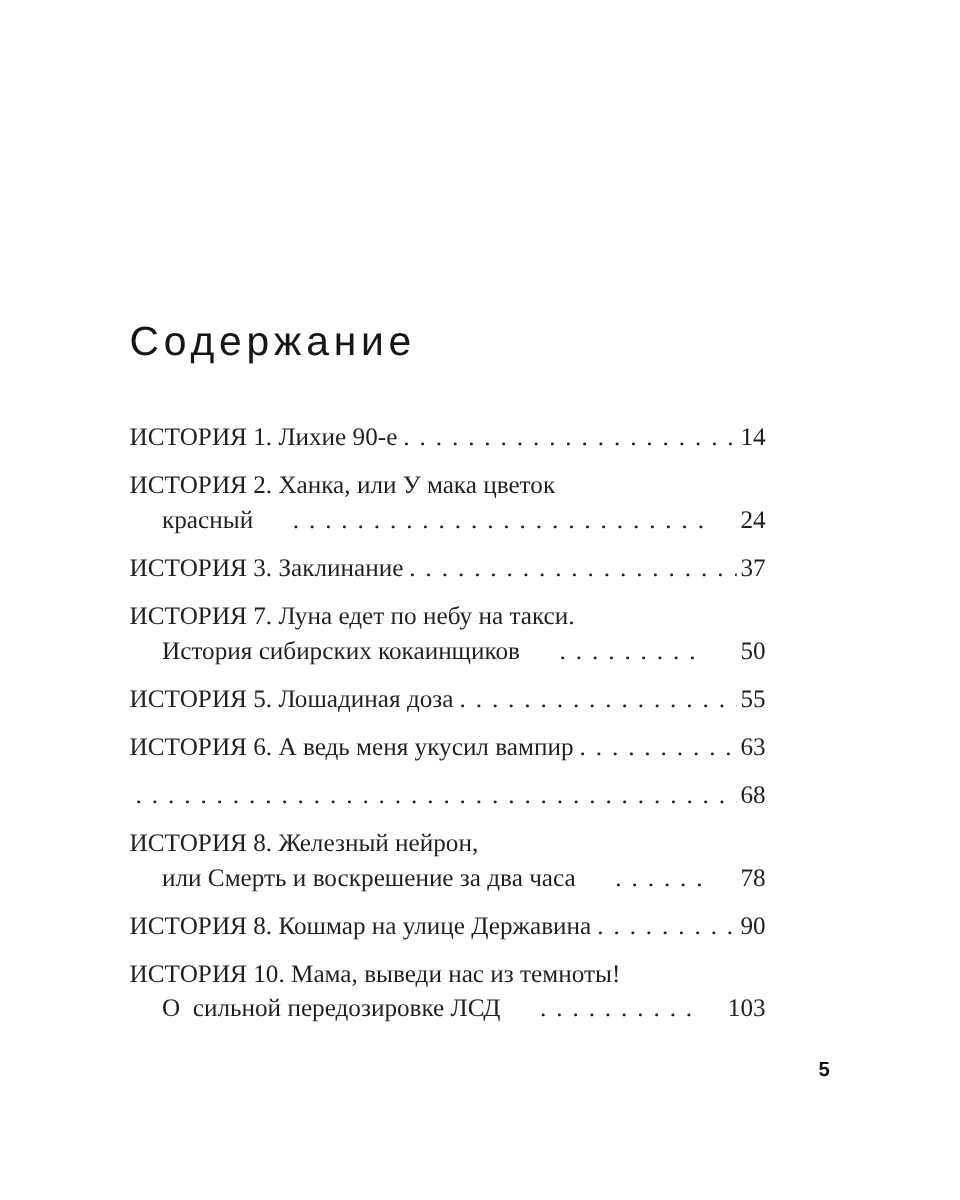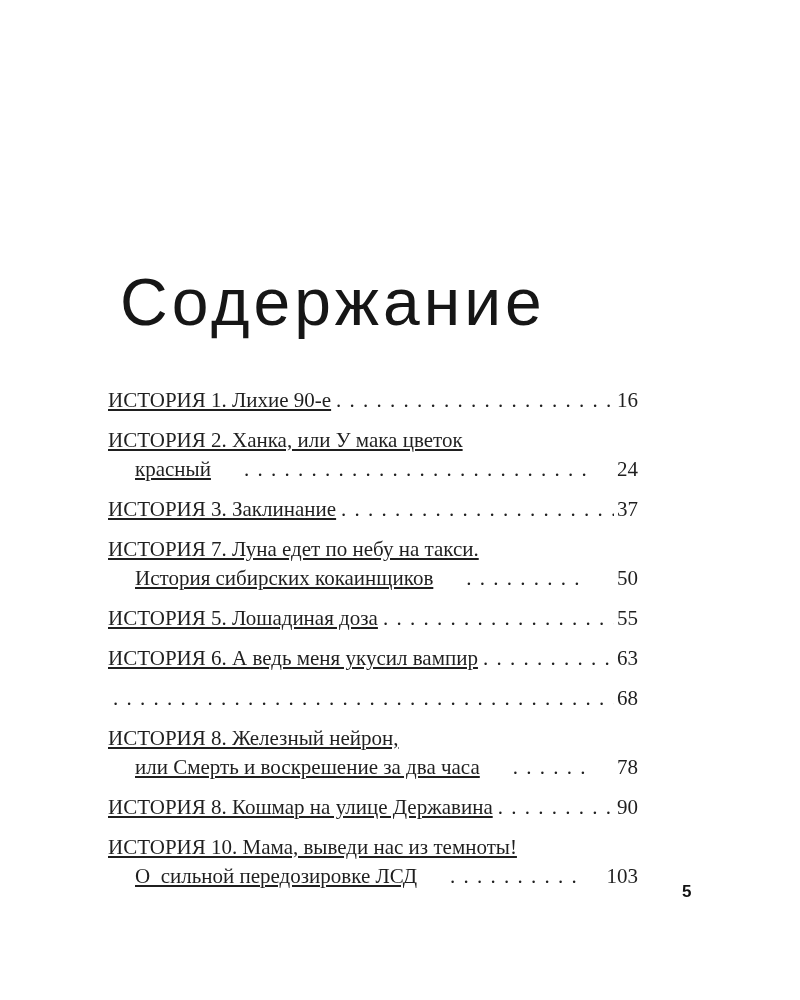--- a/index.html
+++ b/index.html
@@ -17,41 +17,41 @@
     overflow: hidden;
     margin: 0 auto;
   }
   .content {
     position: absolute;
     left: 108px;
     top: 266px;
     width: 530px;
   }
   .title {
-    margin: 0 0 46px 12px;
+    margin: 0 0 46px 0;
     font-family: "Liberation Sans", sans-serif;
     font-weight: 400;
-    font-size: 66px;
+    font-size: 34px;
     line-height: 1.12;
     letter-spacing: 4px;
     color: var(--title);
   }
   .toc {
     font-family: "Liberation Serif", serif;
     font-size: 21px;
     color: var(--text);
   }
   .toc-entry { margin-bottom: 11px; }
   .toc-line {
     display: flex;
     align-items: baseline;
     line-height: 29px;
   }
   .toc-line.cont { padding-left: 27px; gap: 28px; }
-  .entry-text { white-space: pre; flex: 0 0 auto; text-decoration: underline; }
+  .entry-text { white-space: pre; flex: 0 0 auto; }
   .dots {
     flex: 1 1 auto;
     min-width: 0;
     overflow: hidden;
     white-space: nowrap;
     margin: 0 3px 0 5px;
     letter-spacing: 1.5px;
     color: var(--text);
   }
   .dots::after {
@@ -73,21 +73,21 @@
 <body>
 
 <div class="book-page">
   <div class="content">
     <h1 class="title">Содержание</h1>
     <div class="toc">
         <div class="toc-entry">
           <div class="toc-line">
             <span class="entry-text">ИСТОРИЯ 1. Лихие 90-е</span>
             <span class="dots"></span>
-            <span class="page-num">16</span>
+            <span class="page-num">14</span>
           </div>
         </div>
         <div class="toc-entry">
           <div class="toc-line">
             <span class="entry-text">ИСТОРИЯ 2. Ханка, или У мака цветок</span>
           </div>
           <div class="toc-line cont">
             <span class="entry-text">красный</span>
             <span class="dots"></span>
             <span class="page-num">24</span>

